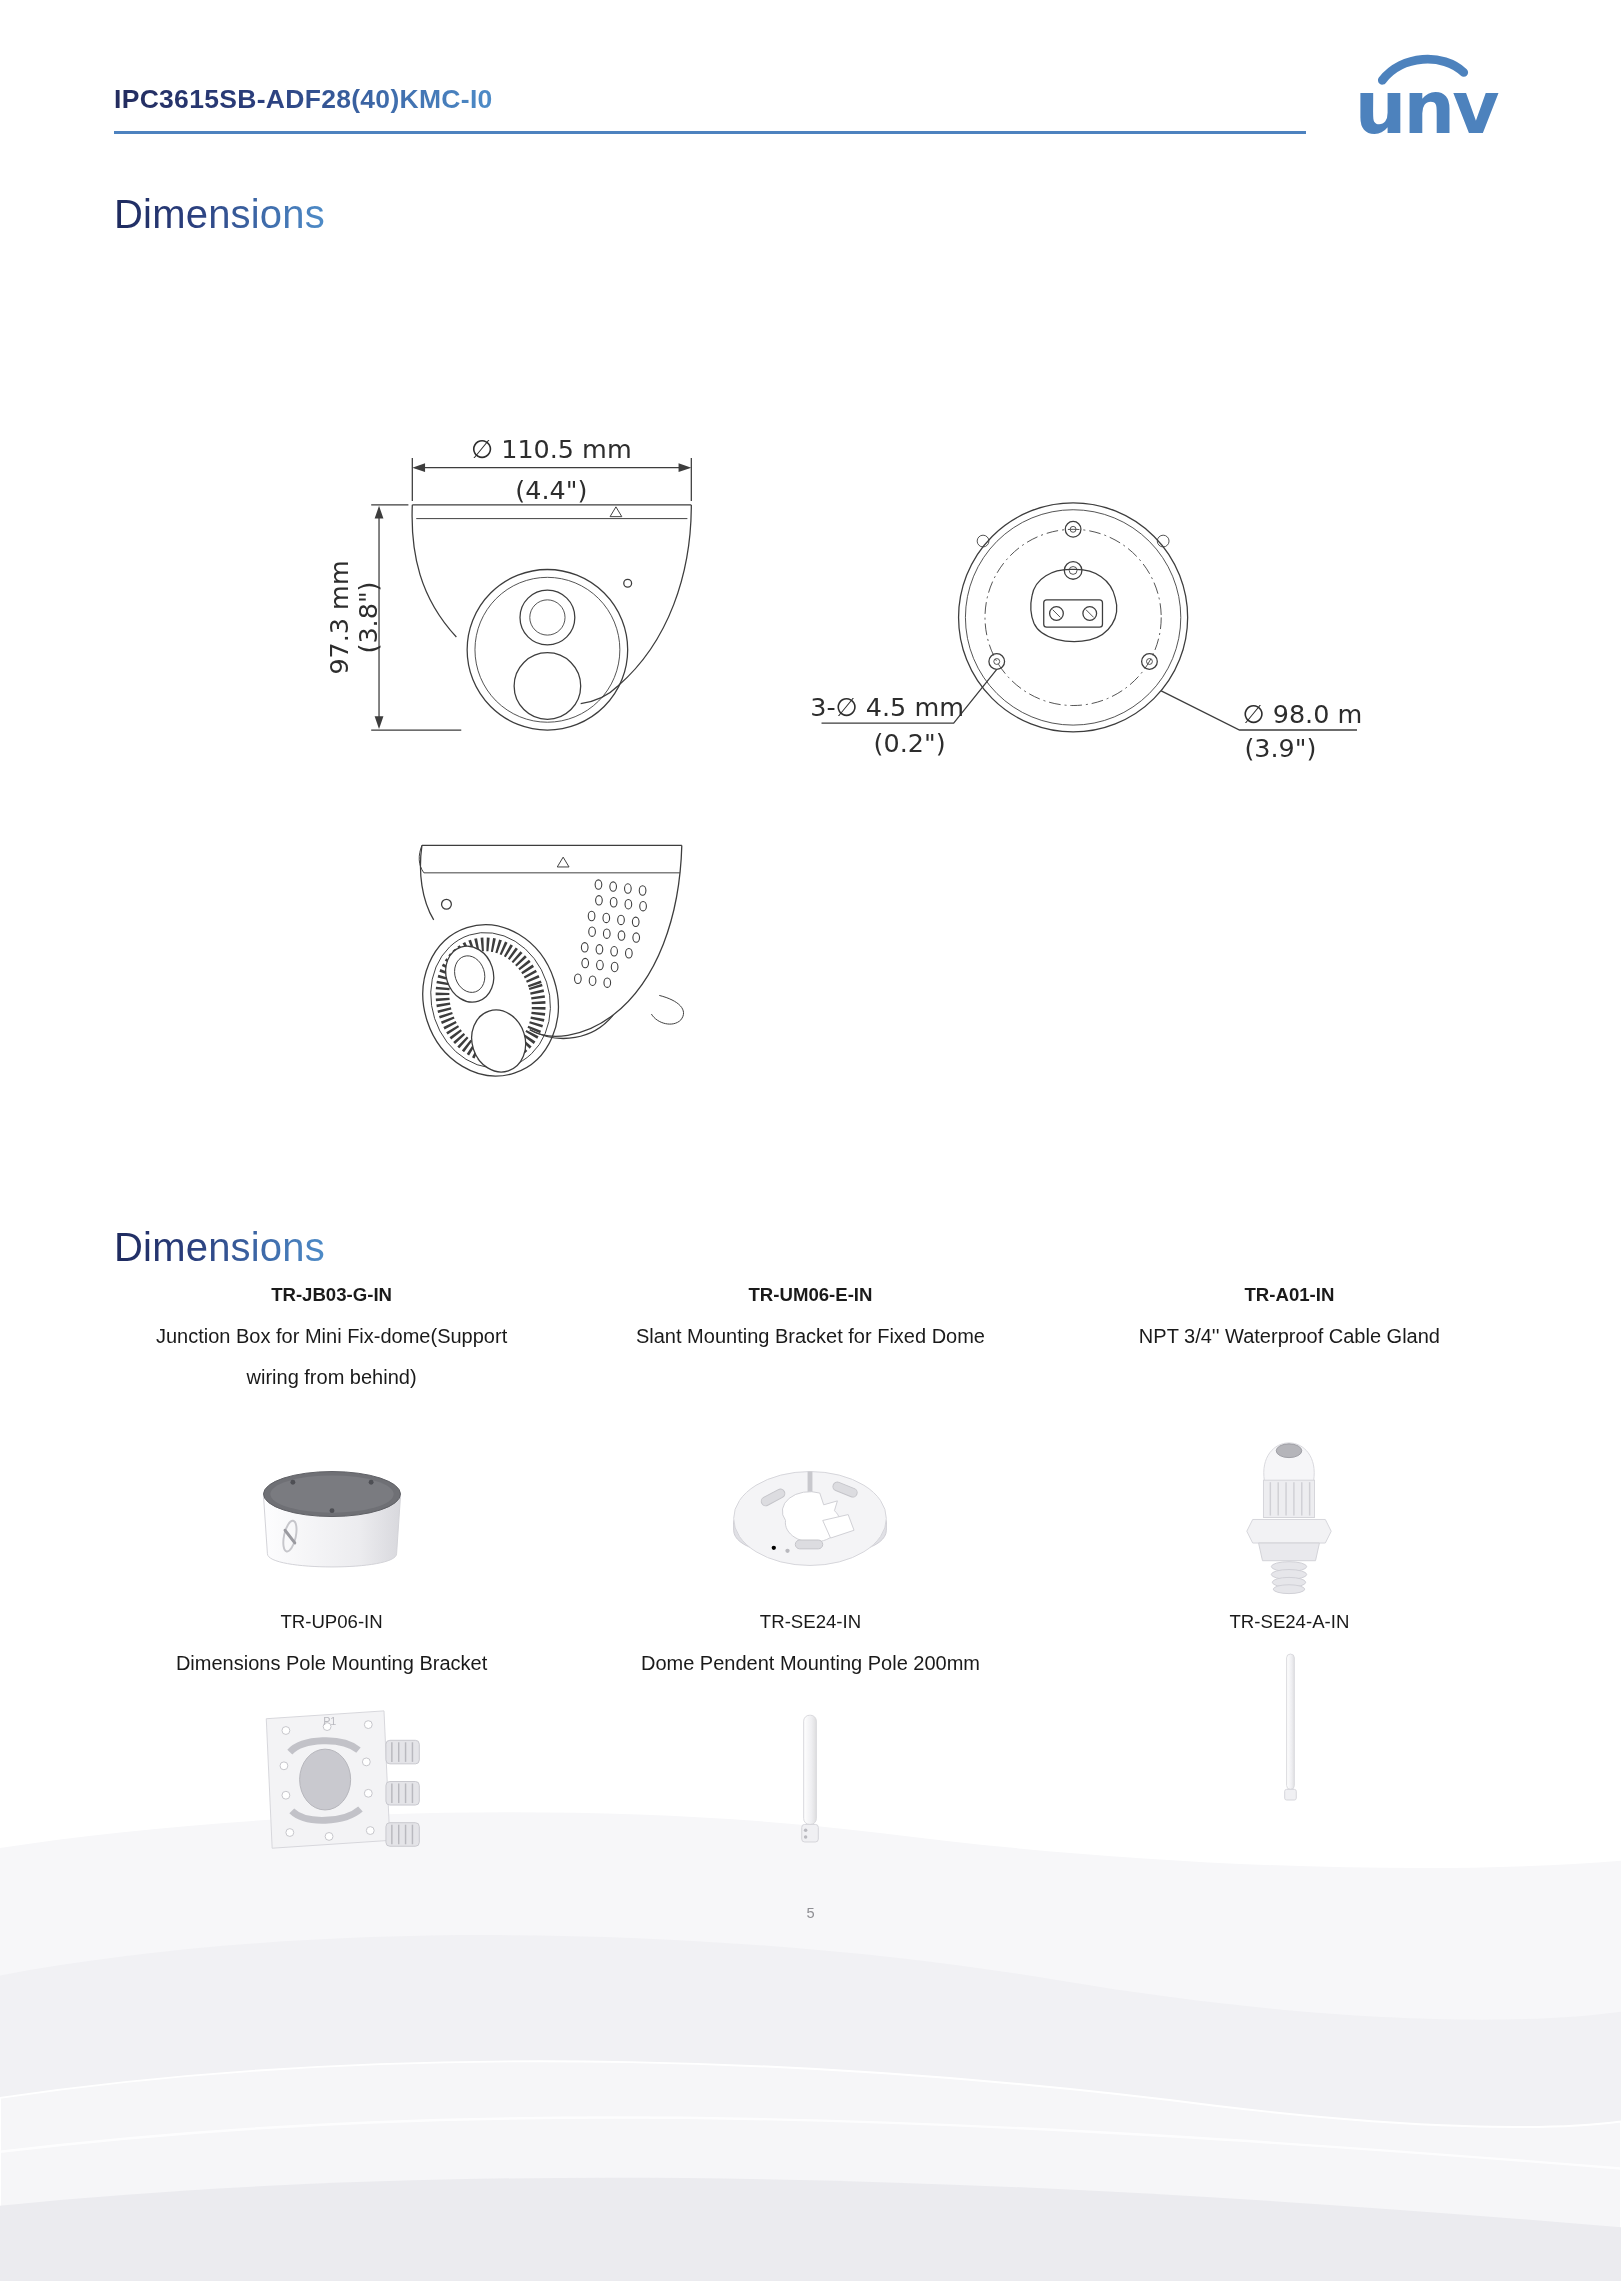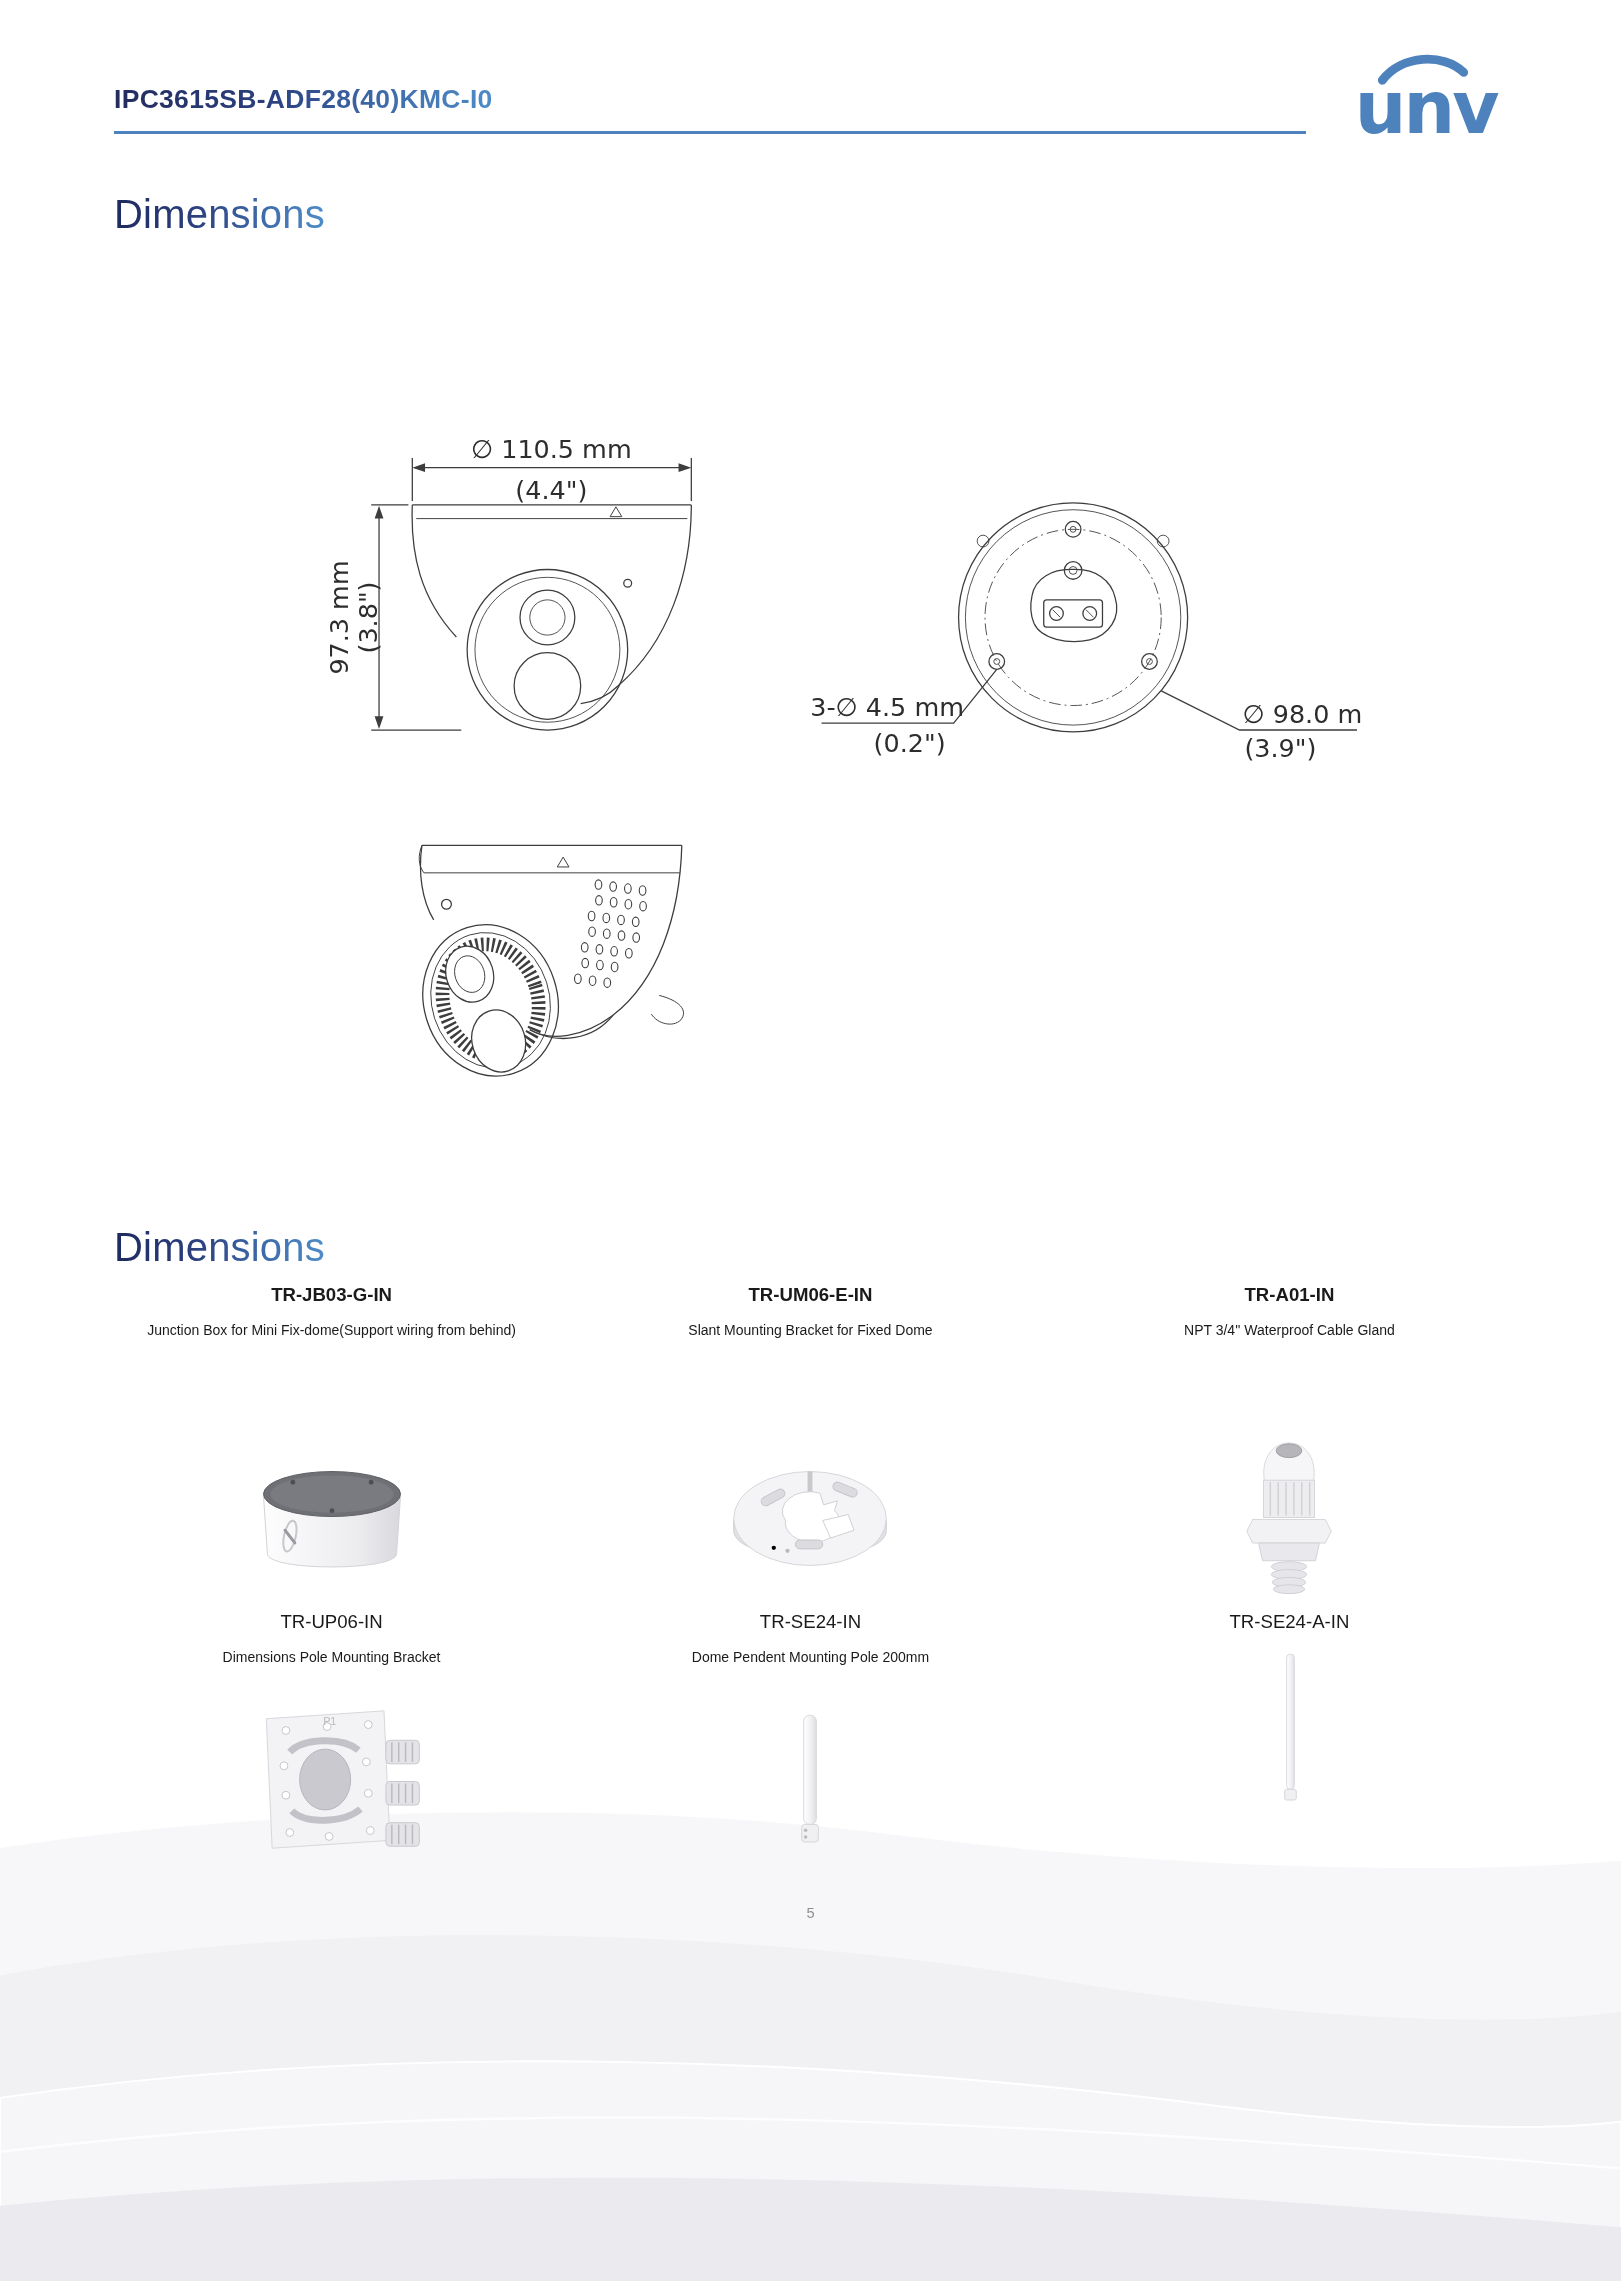--- a/index.html
+++ b/index.html
@@ -20,21 +20,21 @@
   #acc-title{left:114px;top:1225px;}
   
   svg text.dim{font-family:"DejaVu Sans","Liberation Sans",sans-serif;font-size:26px;fill:#2d2d2d;}
   
   .acc-grid{left:98px;width:1425px;display:grid;grid-template-columns:repeat(3,1fr);column-gap:11.8px;}
   #acc-row1{top:1282px;}
   #acc-row2{top:1609px;}
   .acc-card{text-align:center;}
   .acc-model{font-size:18.6px;line-height:1.4;color:#1a1a1a;}
   .acc-model.bold{font-weight:bold;}
-  .acc-desc{font-size:14px;line-height:2.05;max-width:384px;margin:7.8px auto 0;color:#1a1a1a;}
+  .acc-desc{font-size:20px;line-height:2.05;max-width:384px;margin:7.8px auto 0;color:#1a1a1a;}
   #acc-row1 .acc-desc{min-height:110px;}
   #acc-row2 .acc-desc{min-height:47px;}
   .acc-img{height:173px;display:flex;align-items:center;justify-content:center;margin-top:5.9px;text-align:right;}
   
   .page-number{left:0;top:1905px;width:100%;text-align:center;font-size:14.7px;color:#8f8f94;}
 </style>
 </head>
 <body>
 
 <div class="page">

